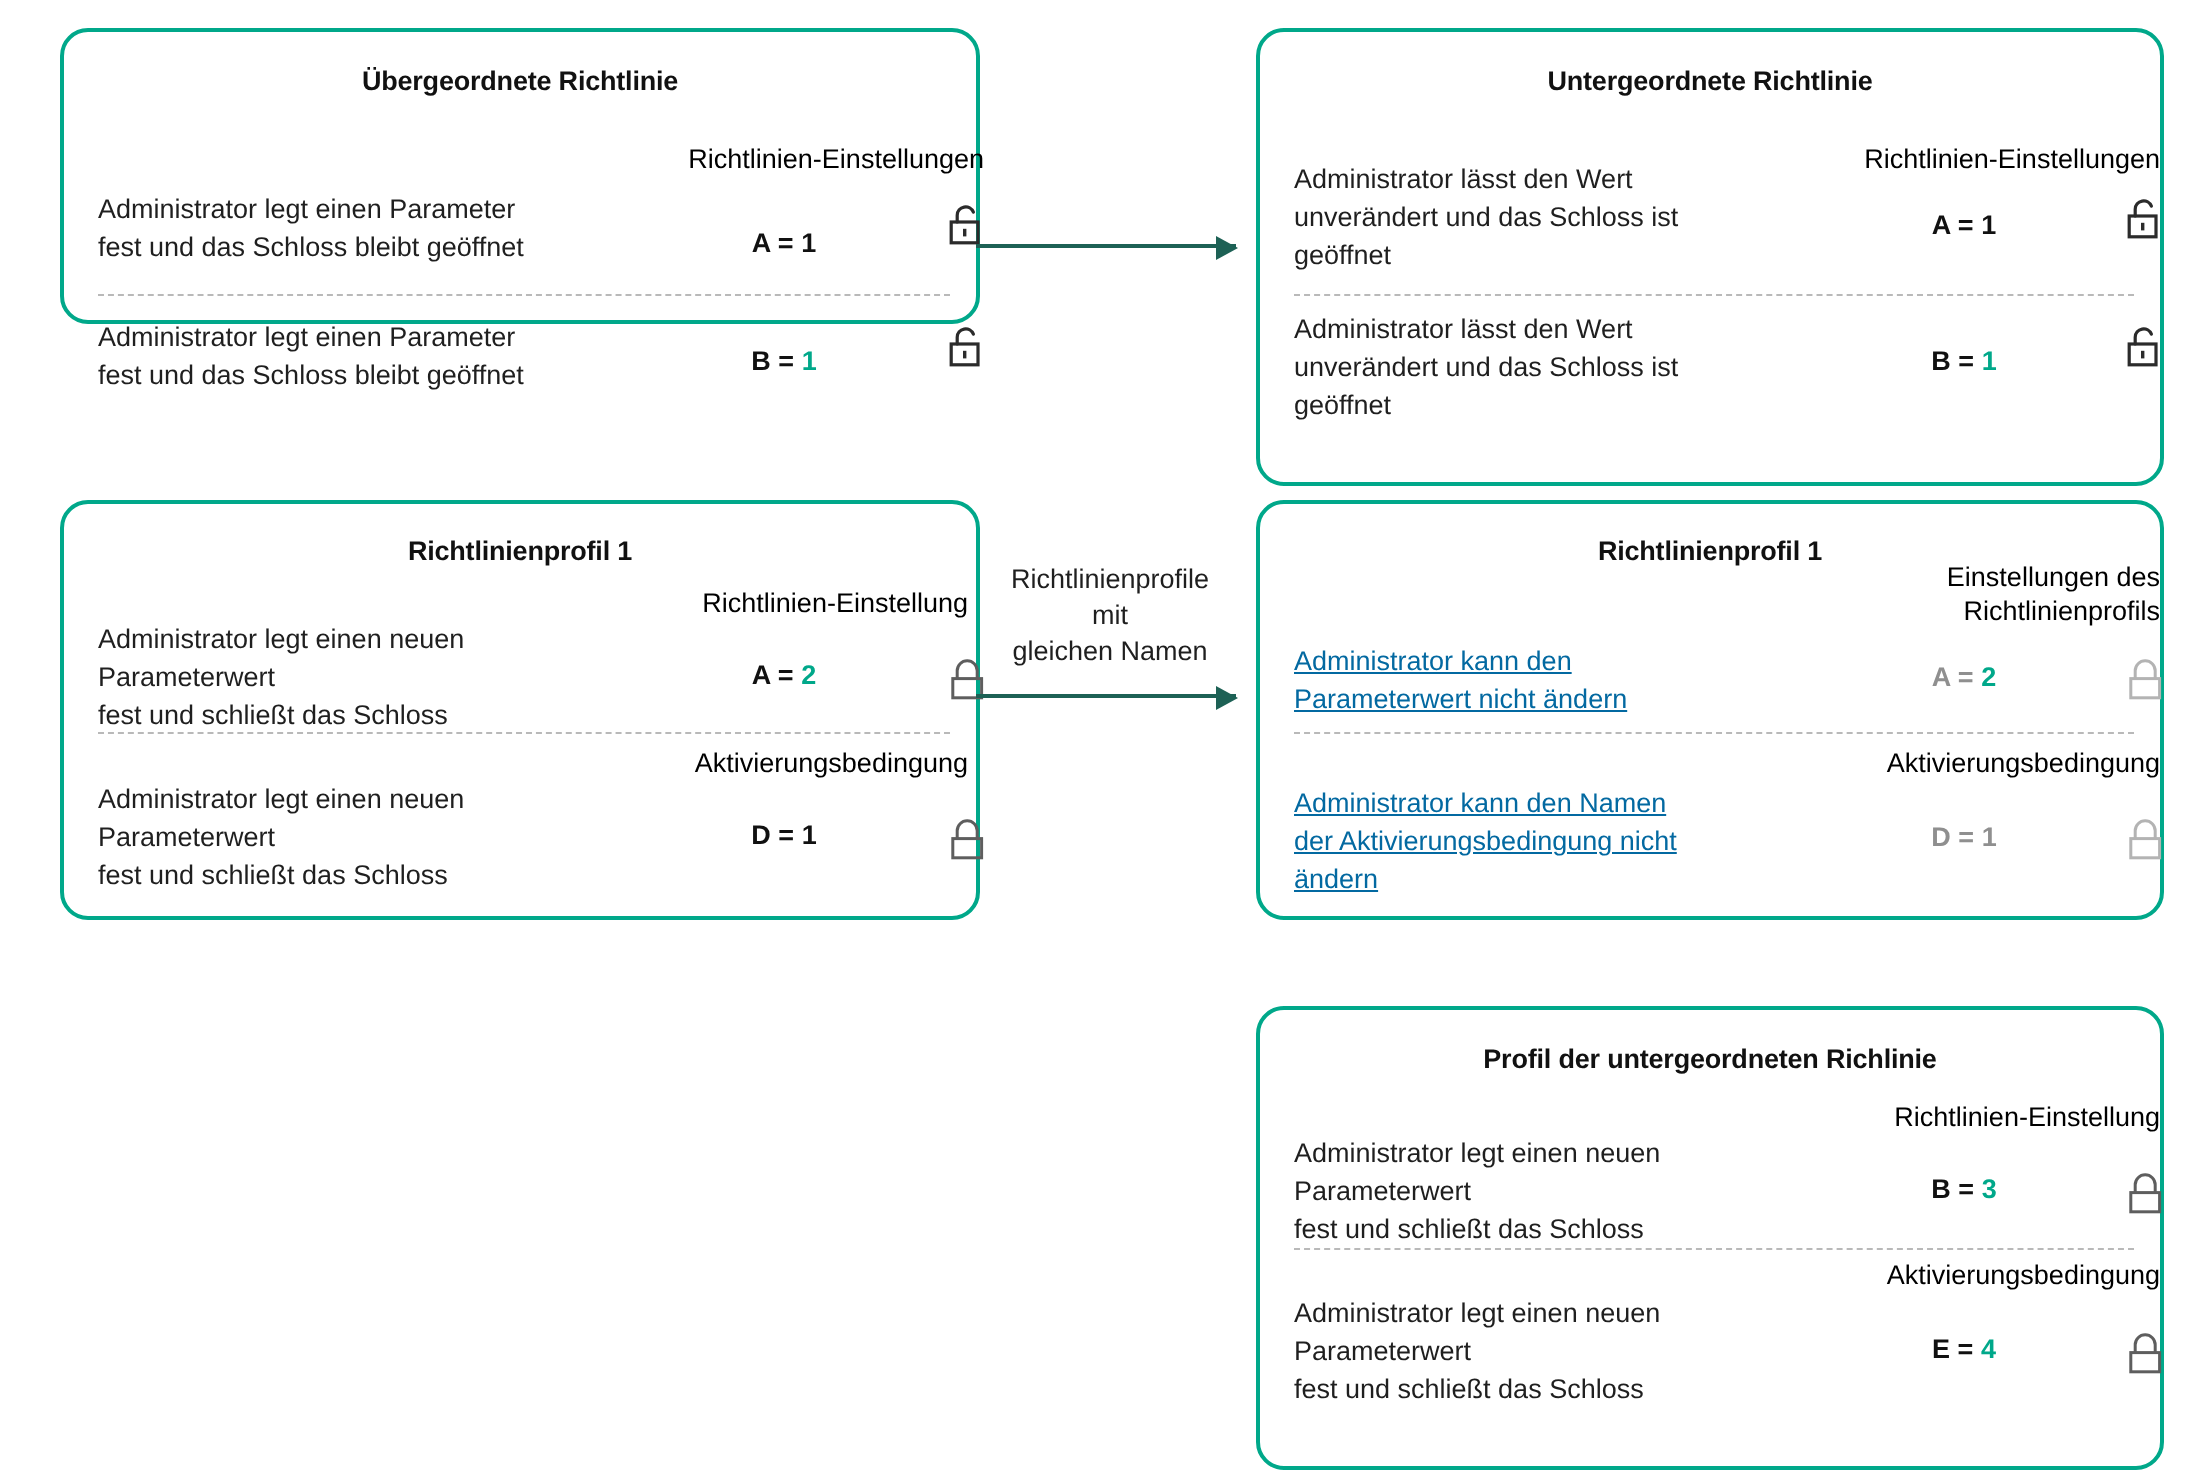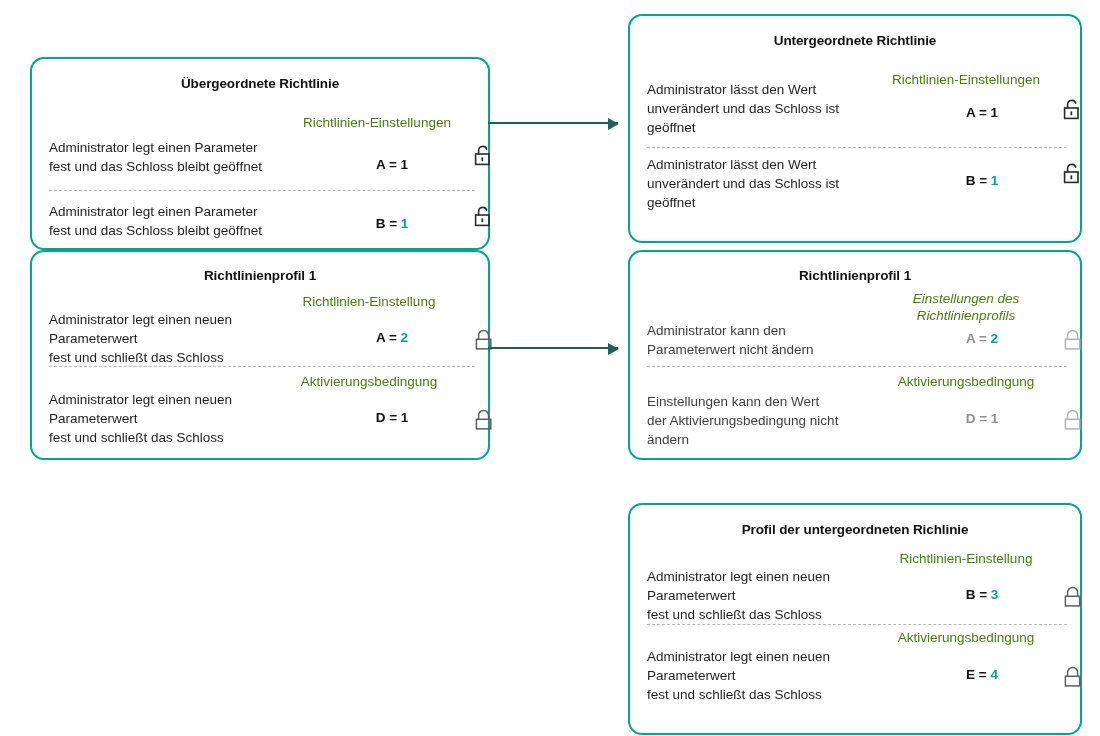--- a/index.html
+++ b/index.html
@@ -34,35 +34,36 @@
     right: 0;
     text-align: center;
     font-weight: bold;
     font-size: 13.5px;
     line-height: 17px;
     color: #111111;
     letter-spacing: -0.1px;
   }
   .col-header {
     position: absolute;
-    text-align: center;
+    text-align: right;
     font-size: 13.5px;
     line-height: 17px;
-    color: #4d7c0f;
+    color: #000000;
     white-space: pre-line;
   }
   .desc {
     position: absolute;
     font-size: 13.5px;
     line-height: 19px;
     color: #1f1f1f;
     white-space: pre-line;
   }
   .desc.muted {
-    color: #404040;
+    color: #0369a1;
+    text-decoration: underline;
   }
   .value {
     position: absolute;
     text-align: center;
     font-size: 13.5px;
     font-weight: bold;
     color: #111111;
     white-space: nowrap;
   }
   .value.muted {
@@ -121,21 +122,21 @@
     line-height: 18px;
     color: #1f1f1f;
     white-space: pre-line;
   }
 </style>
 </head>
 <body>
 
 <div class="canvas">
 
-  <div class="card" style="left:30px; top:14px; width:460px; height:193px;margin-top:43px;">
+  <div class="card" style="left:30px; top:14px; width:460px; height:148px;">
     <div class="card-title" style="top:16px;">Übergeordnete
 Richtlinie</div>
 
     <div class="col-header" style="left:230px; top:55px; width:230px;">Richtlinien-Einstellungen</div>
 
     <div class="desc" style="left:17px; top:79px; width:300px;">Administrator legt einen Parameter
 fest und das Schloss bleibt geöffnet</div>
 
     <div class="value" style="left:305px; top:98px; width:110px;">
       <span>A =</span>
@@ -249,26 +250,29 @@
     </div>
 
     <div class="lock" style="left:441px; top:156px;">
       <svg viewBox="0 0 22 24" fill="none">
         <path d="M5.6 11.2V7.4a5 5 0 0 1 10 0v3.8" stroke="#5e5e5e" stroke-width="1.5" stroke-linecap="round"></path>
         <rect x="3.4" y="11.3" width="14.4" height="9.6" stroke="#5e5e5e" stroke-width="1.5"></rect>
       </svg>
     </div>
   </div>
 
+  <div class="arrow-label" style="left:475px; top:281px; width:160px;">Richtlinienprofile
+mit
+gleichen Namen</div>
   <div class="arrow" style="left:488px; top:347px; width:130px;"></div>
 
   <div class="card" style="left:628px; top:250px; width:454px; height:210px;">
     <div class="card-title" style="top:15px;">Richtlinienprofil 1</div>
 
-    <div class="col-header" style="left:222px; top:38px; width:228px;font-style:italic;">Einstellungen des
+    <div class="col-header" style="left:222px; top:28px; width:228px;">Einstellungen des
 Richtlinienprofils</div>
 
     <div class="desc muted" style="left:17px; top:69px; width:250px;">Administrator kann den
 Parameterwert nicht ändern</div>
 
     <div class="value muted" style="left:297px; top:79px; width:110px;">
       <span>A =</span>
       <span class="num">2</span>
     </div>
 
@@ -276,21 +280,21 @@
       <svg viewBox="0 0 22 24" fill="none">
         <path d="M5.6 11.2V7.4a5 5 0 0 1 10 0v3.8" stroke="#b3b3b3" stroke-width="1.5" stroke-linecap="round"></path>
         <rect x="3.4" y="11.3" width="14.4" height="9.6" stroke="#b3b3b3" stroke-width="1.5"></rect>
       </svg>
     </div>
 
     <div class="divider" style="left:17px; top:114px; width:420px;"></div>
 
     <div class="col-header" style="left:222px; top:121px; width:228px;">Aktivierungsbedingung</div>
 
-    <div class="desc muted" style="left:17px; top:140px; width:250px;">Einstellungen kann den Wert
+    <div class="desc muted" style="left:17px; top:140px; width:250px;">Administrator kann den Namen
 der Aktivierungsbedingung nicht
 ändern</div>
 
     <div class="value muted" style="left:297px; top:159px; width:110px;">
       <span>D =</span>
       <span class="num plain">1</span>
     </div>
 
     <div class="lock" style="left:432px; top:156px;">
       <svg viewBox="0 0 22 24" fill="none">

